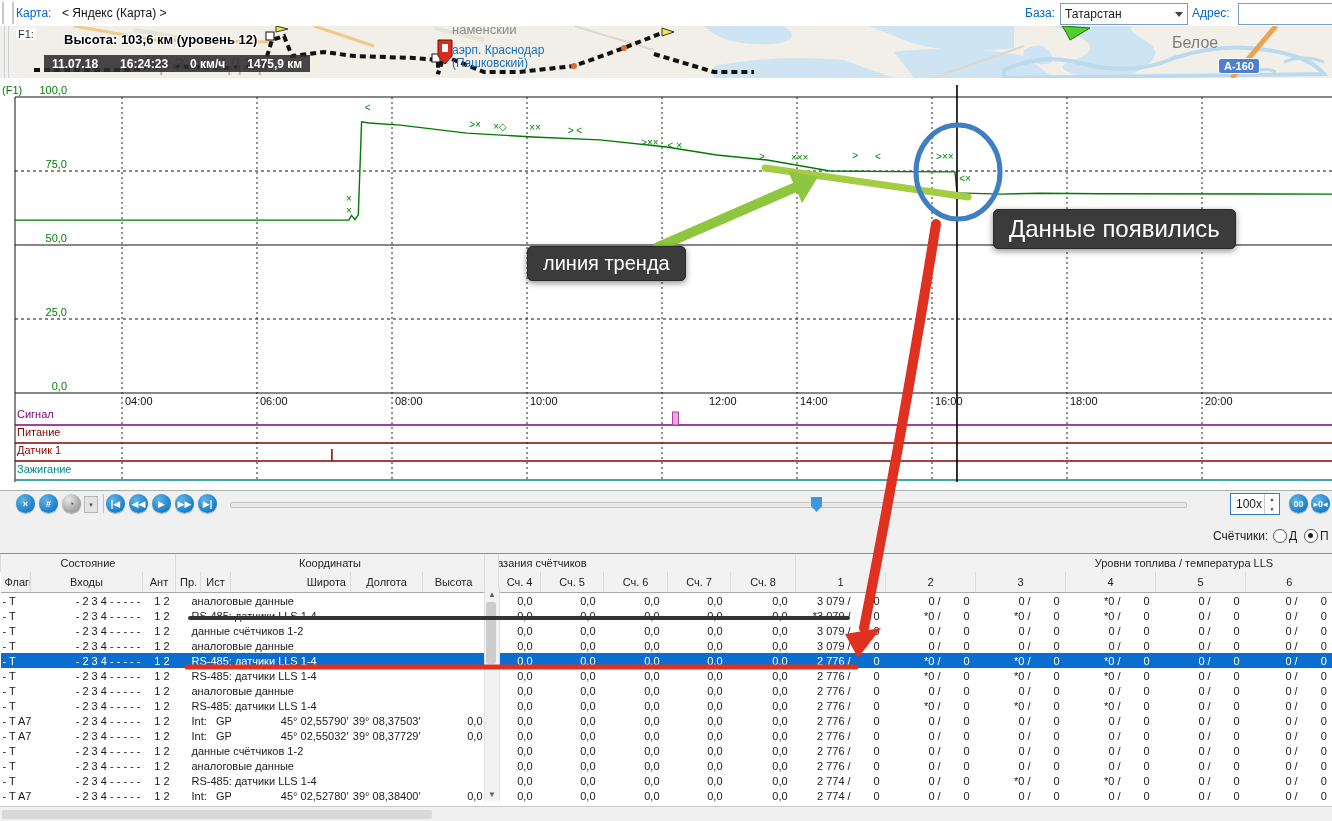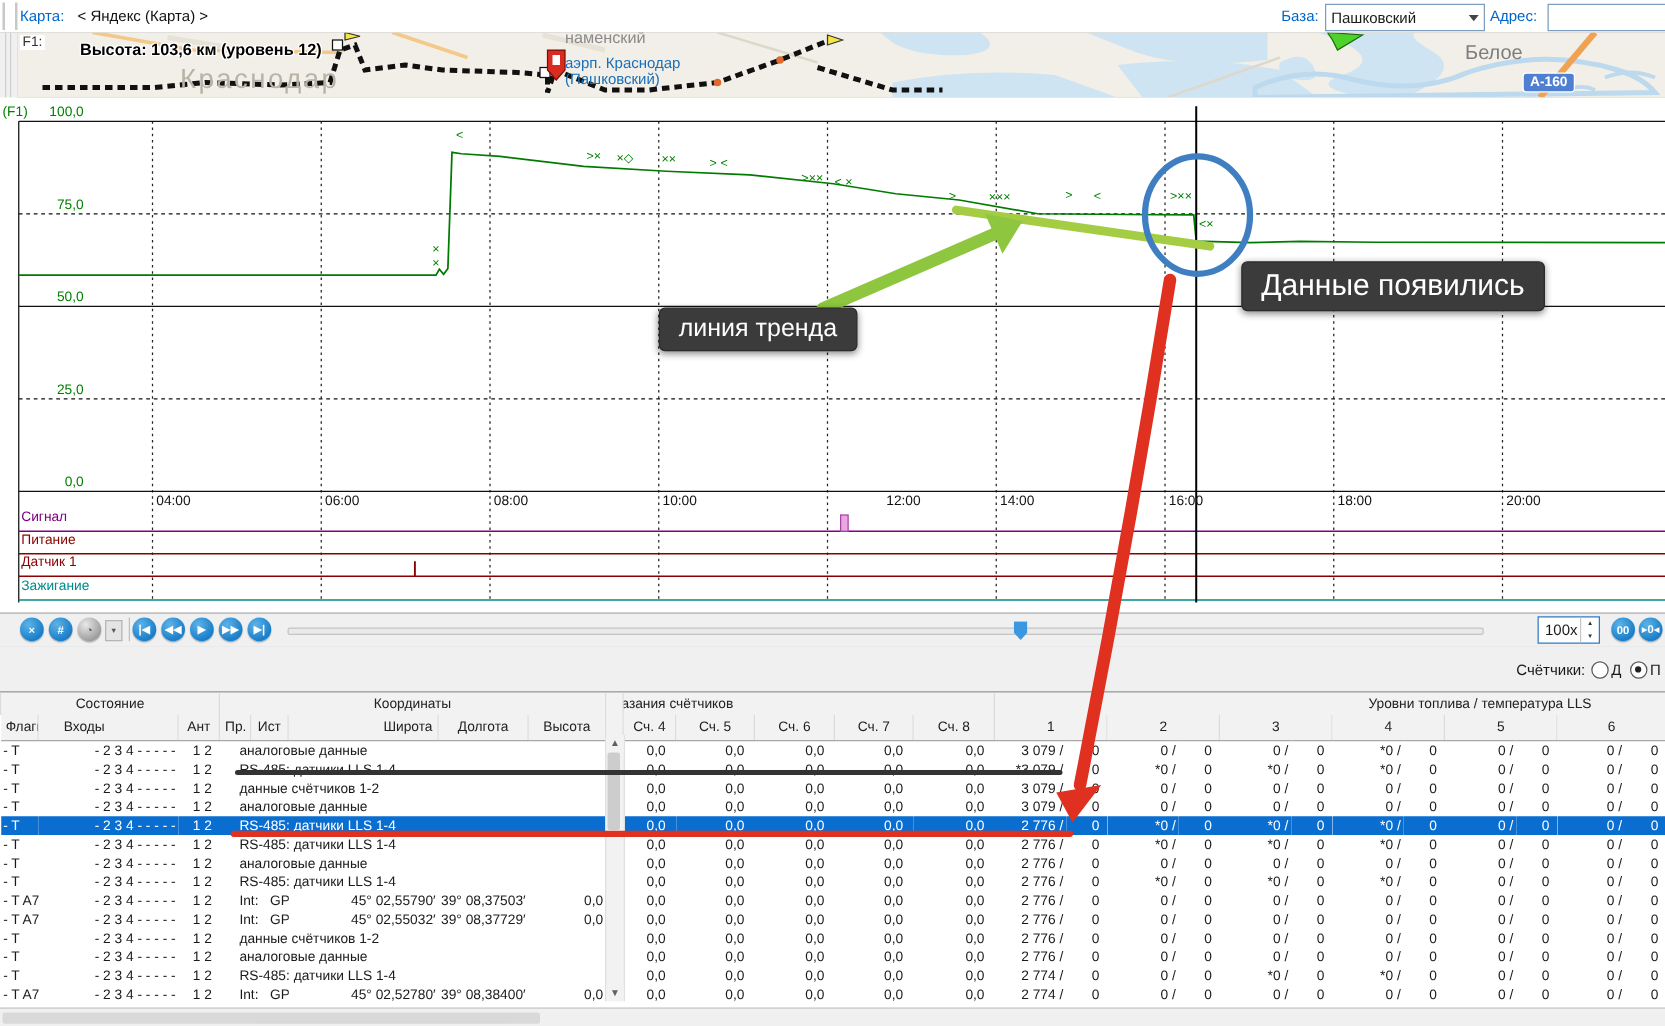--- a/index.html
+++ b/index.html
@@ -85,21 +85,21 @@
 </style>
 </head>
 <body>
 
 <div id="topbar" class="abs">
   <div class="grip abs"></div>
   <span class="abs bluelab" style="left:16px">Карта:</span>
   <span id="map-title" class="abs">&lt; Яндекс (Карта) &gt;</span>
   <span class="abs bluelab" style="left:1025px">База:</span>
   <div class="abs selectbox" style="left:1060px;top:3px;width:118px">
-    <span>Пашковский</span>
+    <span>Татарстан</span>
     <span class="selarrow"></span>
   </div>
   <span class="abs bluelab" style="left:1192px">Адрес:</span>
   <input id="addr-input" class="abs" value="" style="">
 </div>
 
 <div id="gutter" class="abs">
     <div class="inner"></div>
   </div>
 
@@ -138,20 +138,26 @@
   </svg>
   <span id="settlement-label" class="abs">наменский</span>
   <span id="city-label" class="abs">Краснодар</span>
   <div id="airport-label" class="abs">
     <div>аэрп. Краснодар</div>
       <div>(Пашковский)</div>
   </div>
   <span id="beloe-label" class="abs">Белое</span>
   <span id="road-badge" class="abs">А-160</span>
   <span id="alt-text" class="abs">Высота: 103,6 км (уровень 12)</span>
+  <div id="infobar" class="abs">
+    <span>11.07.18</span>
+    <span>16:24:23</span>
+    <span>0 км/ч</span>
+    <span>1475,9 км</span>
+  </div>
 </div>
 <span id="f1-label" class="abs" style="left:16px;top:28px;color:#333;">F1:</span>
 
 <div id="chartpanel" class="abs">
   <svg id="chart-svg" width="1332" height="412">
       <line x1="122" y1="19" x2="122" y2="404" stroke="#222" stroke-width="1" stroke-dasharray="2,3"></line>
       <line x1="257" y1="19" x2="257" y2="404" stroke="#222" stroke-width="1" stroke-dasharray="2,3"></line>
       <line x1="392" y1="19" x2="392" y2="404" stroke="#222" stroke-width="1" stroke-dasharray="2,3"></line>
       <line x1="527" y1="19" x2="527" y2="404" stroke="#222" stroke-width="1" stroke-dasharray="2,3"></line>
       <line x1="662" y1="19" x2="662" y2="404" stroke="#222" stroke-width="1" stroke-dasharray="2,3"></line>
@@ -282,21 +288,21 @@
       <thead>
         <tr class="grp">
           <td colspan="3">Состояние</td>
           <td colspan="5">Координаты</td>
           <td></td>
           <td colspan="5" style="text-align:left"><span class="cut-label">Показания счётчиков</span></td>
           <td colspan="12" style="padding-left:240px">Уровни топлива / температура LLS</td>
         </tr>
         <tr class="sub">
           <td style="text-align:left;padding:0 4px">Флаги</td>
-          <td style="text-align:left;padding:0 20px">Входы</td>
+          <td style="text-align:center;padding:0 0">Входы</td>
           <td style="text-align:center;padding:0 4px">Ант</td>
           <td style="text-align:center;padding:0 4px">Пр.</td>
           <td style="text-align:center;padding:0 4px">Ист</td>
           <td style="text-align:right;padding:0 4px">Широта</td>
           <td style="text-align:center;padding:0 4px">Долгота</td>
           <td style="text-align:center;padding:0 4px">Высота</td>
           <td></td>
           <td>Сч. 4</td>
           <td>Сч. 5</td>
           <td>Сч. 6</td>

